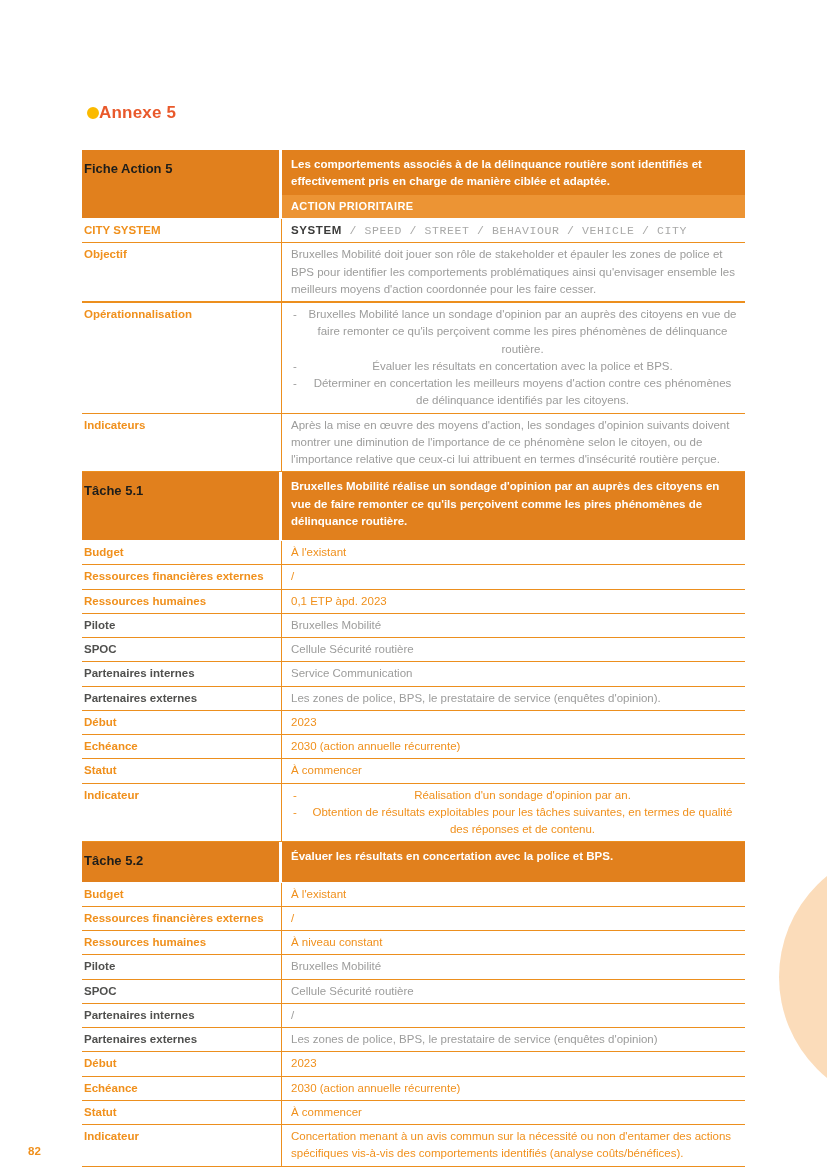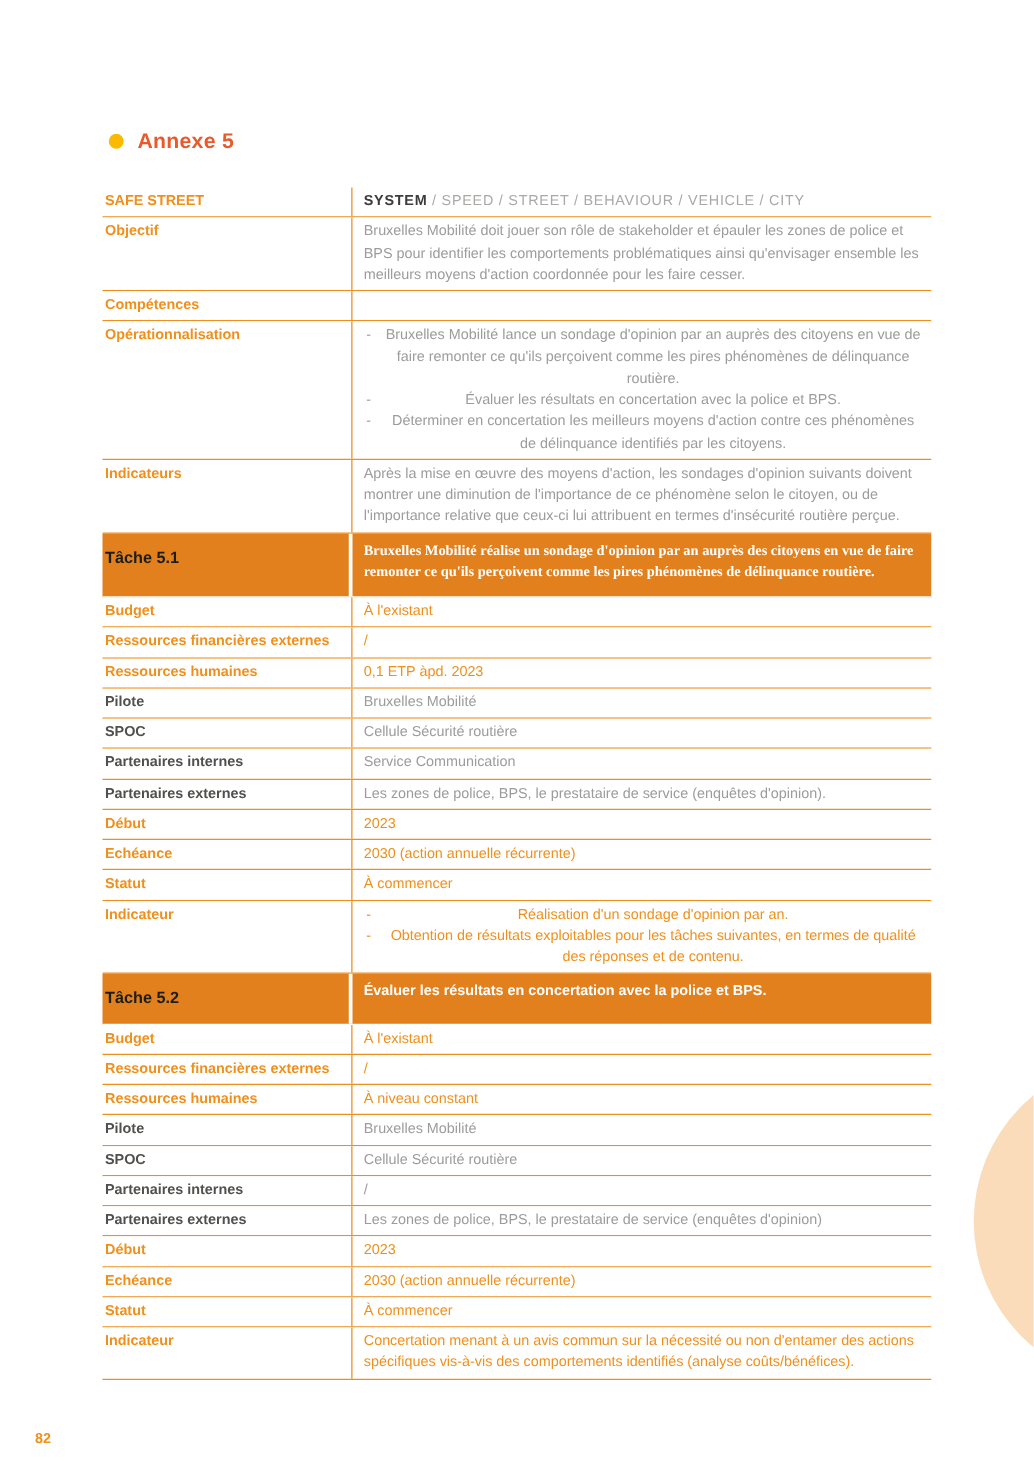--- a/index.html
+++ b/index.html
@@ -14,76 +14,82 @@
     --donut-yellow:#FBBA00;
     --peach:#FBDCBA;
   }
   *{margin:0;padding:0;box-sizing:border-box;}
   html,body{background:#fff;}
   body{font-family:"Liberation Sans", sans-serif;}
   .page{position:relative;width:827px;height:1170px;background:#fff;overflow:hidden;}
 
   .peach-circle{position:absolute;left:779px;top:847px;width:260px;height:260px;border-radius:50%;background:var(--peach);}
 
-  .annexe-heading{position:absolute;left:87px;top:103px;display:flex;align-items:center;gap:11px;}
+  .annexe-heading{position:absolute;left:87px;top:103px;display:flex;align-items:center;}
   .donut{width:11px;height:11px;border:6px solid var(--donut-yellow);border-radius:50%;background:#fff;}
   .annexe-title{color:var(--title-orange);font-size:17px;font-weight:bold;letter-spacing:0.2px;}
 
   .fiche-table{position:absolute;left:82px;top:150px;width:663px;font-size:11.5px;line-height:1.5;}
 
   .row{display:flex;background:#fff;border-bottom:1px solid var(--orange-line);}
   .row.orange{background:var(--orange-bg);border-bottom:1px solid #fff;}
 
   .cell-label{width:200px;flex:none;padding:3px 10px 3px 2px;border-right:1px solid var(--orange-line);font-weight:bold;}
   .row.orange .cell-label{border-right:3px solid #fff;width:200px;padding-top:9px;color:var(--near-black);font-size:13px;}
   .cell-value{flex:1;padding:3px 6px 3px 9px;}
   .row.orange .cell-value{padding:0;}
 
   .label-orange{color:var(--orange-text);}
   .label-dark{color:var(--dark-label);}
   .val-gray{color:var(--gray-text);}
   .val-orange{color:var(--orange-text);}
 
   .hdr-text{color:#fff;font-weight:bold;padding:6px 10px 4px 9px;}
   .badge{background:var(--orange-band);color:#fff;font-weight:bold;letter-spacing:0.4px;padding:3px 10px 4px 9px;font-size:11px;}
-  .row.task-tall .cell-value .hdr-text{padding-bottom:10px;font-family:Liberation Serif, serif;}
+  .row.task-tall .cell-value .hdr-text{padding-bottom:10px;}
   .row.task-52 .hdr-text{padding-bottom:16px;}
 
   .safe-strong{color:#3C3C3B;font-weight:bold;letter-spacing:0.6px;}
-  .safe-rest{color:#A9A9A8;letter-spacing:0.6px;}
+  .safe-rest{color:#A9A9A8;letter-spacing:0.6px;font-family:Liberation Mono, monospace;}
 
   .bullet-item{display:flex;}
   .bullet-dash{width:15px;flex:none;padding-left:2px;}
   .bullet-text{flex:1;text-align:center;}
 
   .page-number{position:absolute;left:28px;top:1121px;color:var(--orange-text);font-weight:bold;font-size:11.5px;margin-top:24px;}
 </style>
 </head>
 <body>
 
 <div class="page">
 
   <div class="peach-circle"></div>
 
   <div class="annexe-heading">
     <span class="donut"></span>
     <span class="annexe-title">Annexe 5</span>
   </div>
 
   <div class="fiche-table" id="fiche-table">
-      <div class="row">
-        <div class="cell-label label-orange">SAFE STREET</div>
+      <div class="row orange">
+        <div class="cell-label">Fiche Action 5</div>
+        <div class="cell-value">
+          <div class="hdr-text">Les comportements associés à de la délinquance routière sont identifiés et effectivement pris en charge de manière ciblée et adaptée.</div>
+          <div class="badge">ACTION PRIORITAIRE</div>
+        </div>
+      </div>
+      <div class="row">
+        <div class="cell-label label-orange">CITY SYSTEM</div>
         <div class="cell-value"><span class="safe-strong">SYSTEM</span><span class="safe-rest"> / SPEED / STREET / BEHAVIOUR / VEHICLE / CITY</span></div>
       </div>
       <div class="row">
         <div class="cell-label label-orange">Objectif</div>
         <div class="cell-value val-gray">Bruxelles Mobilité doit jouer son rôle de stakeholder et épauler les zones de police et BPS pour identifier les comportements problématiques ainsi qu'envisager ensemble les meilleurs moyens d'action coordonnée pour les faire cesser.</div>
       </div>
       <div class="row">
-        <div class="cell-label label-orange">Compétences</div>
       </div>
       <div class="row">
         <div class="cell-label label-orange">Opérationnalisation</div>
         <div class="cell-value val-gray">
           <div class="bullet-item">
             <span class="bullet-dash">-</span>
             <span class="bullet-text">Bruxelles Mobilité lance un sondage d'opinion par an auprès des citoyens en vue de faire remonter ce qu'ils perçoivent comme les pires phénomènes de délinquance routière.</span>
           </div>
           <div class="bullet-item">
             <span class="bullet-dash">-</span>

